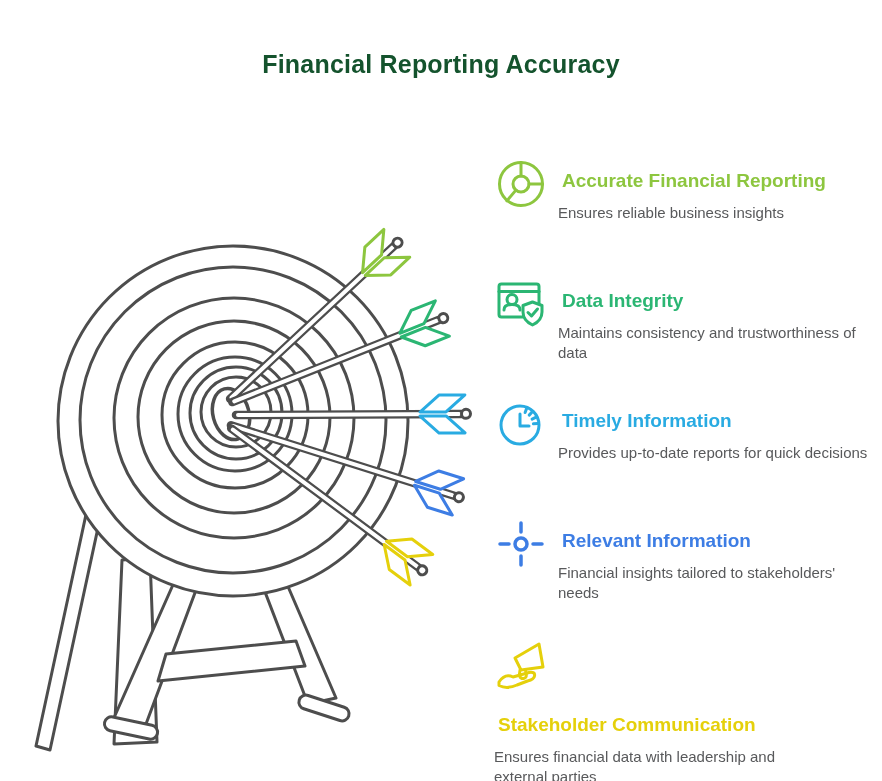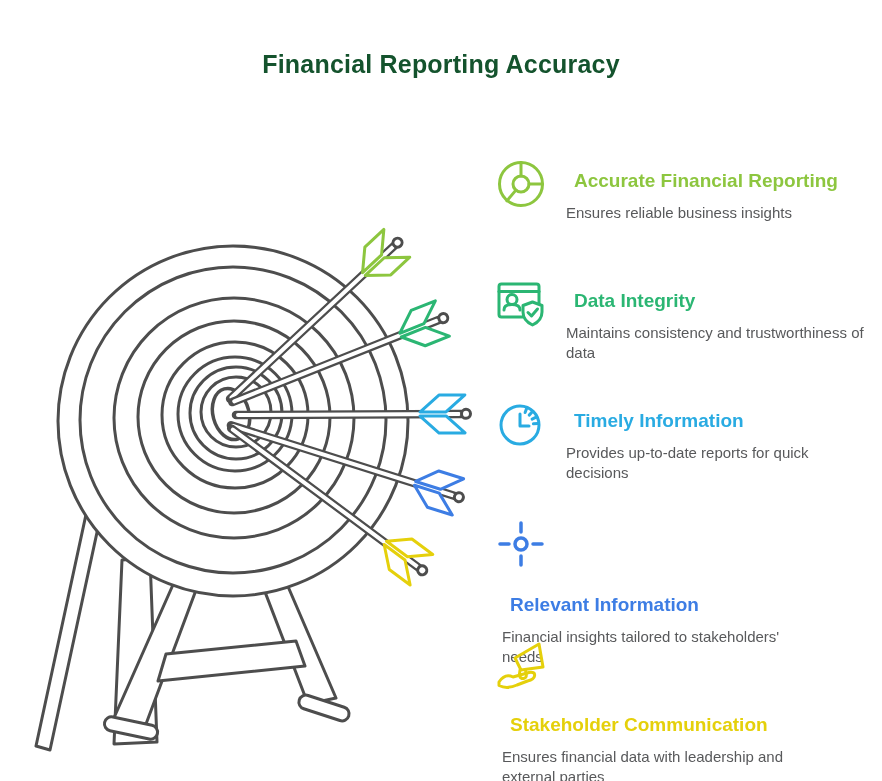--- a/index.html
+++ b/index.html
@@ -6,22 +6,22 @@
   body{width:882px;height:781px;background:#ffffff;font-family:"Liberation Sans",sans-serif}
   .canvas{position:relative;width:882px;height:781px;overflow:hidden;background:#ffffff}
   .illustration{position:absolute;left:0;top:0;width:882px;height:781px}
   .page-title{position:absolute;top:50px;left:0;width:100%;text-align:center;
     font-size:25px;font-weight:700;color:#14532d;margin:0;letter-spacing:.2px}
   .item{position:absolute;left:494px;width:386px;display:flex;gap:10px;align-items:flex-start}
   .item-1{top:157px}.item-2{top:277px}.item-3{top:397px}.item-4{top:517px}.item-5{top:637px}
   .item-icon{flex:0 0 54px;width:54px;height:54px}
   .item-icon svg{display:block;width:54px;height:54px}
   .item-body{padding-top:12px;width:318px}
-  .item-title{font-size:19px;line-height:23px;font-weight:700;margin:0 16px 11px;color:inherit}
-  .item-desc{font-size:15px;line-height:19.5px;margin:8px;color:#58595b}
+  .item-title{font-size:19px;line-height:23px;font-weight:700;margin:0 4px 11px;color:inherit}
+  .item-desc{font-size:15px;line-height:19.5px;margin:0;color:#58595b}
 </style>
 </head>
 <body>
 
 <div class="canvas">
 
   <h1 class="page-title">Financial Reporting Accuracy</h1>
 
   <svg class="illustration" viewBox="0 0 882 781" aria-hidden="true">
 
@@ -134,21 +134,21 @@
         <path d="M26 17 L26 29 L35 29"></path>
         <path d="M31.1 15.5 L32.7 11.3 M35.2 18.1 L38.3 14.8 M38.1 22.1 L42.2 20.1 M39.4 26.8 L43.9 26.4"></path>
       </svg>
     </div>
     <div class="item-body">
       <h2 class="item-title">Timely Information</h2>
       <p class="item-desc">Provides up-to-date reports for quick decisions</p>
     </div>
   </div>
 
-  <div class="item item-4" style="color: rgb(61, 125, 228); flex-direction: column;">
+  <div class="item item-4" style="color: rgb(61, 125, 228);">
     <div class="item-icon">
       <svg viewBox="0 0 54 54" fill="none" stroke="currentColor" stroke-width="3.5" stroke-linecap="round">
         <circle cx="27" cy="27" r="6"></circle>
         <path d="M27 6 L27 15 M27 39 L27 48 M6 27 L15 27 M39 27 L48 27"></path>
       </svg>
     </div>
     <div class="item-body">
       <h2 class="item-title">Relevant Information</h2>
       <p class="item-desc">Financial insights tailored to stakeholders' needs</p>
     </div>

